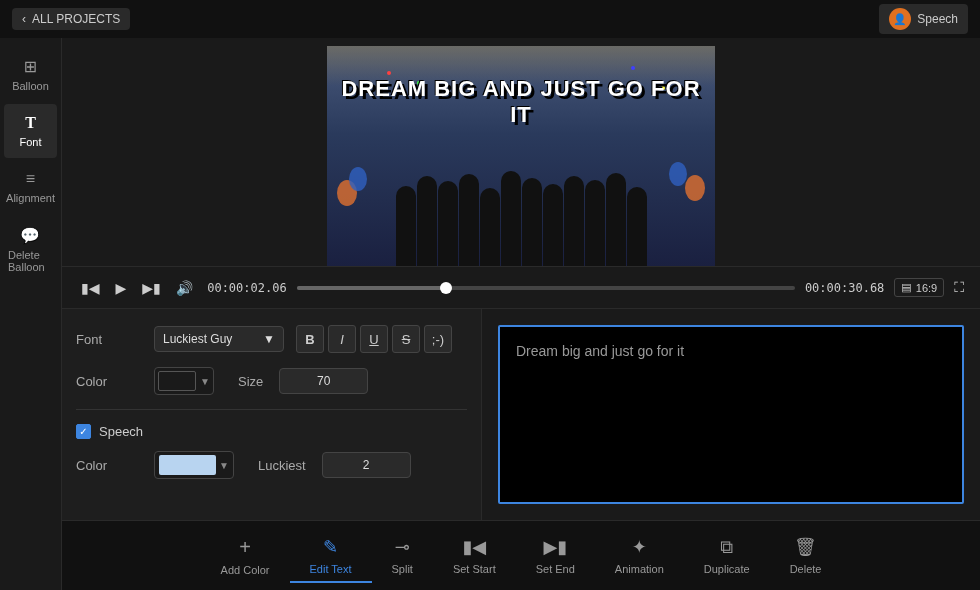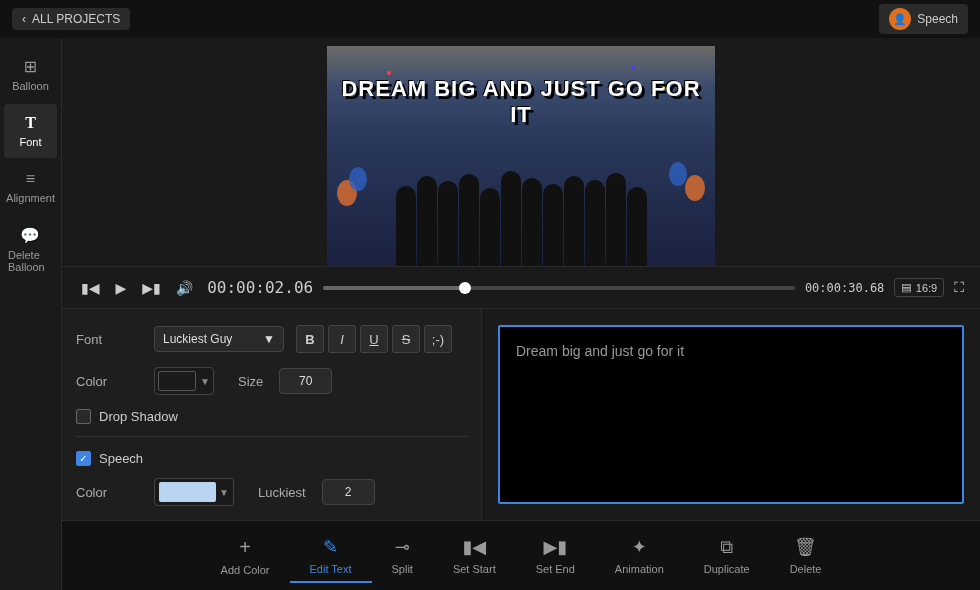--- a/index.html
+++ b/index.html
@@ -144,21 +144,21 @@
     .ctrl-btn {
       background: none;
       border: none;
       color: #ccc;
       cursor: pointer;
       font-size: 14px;
       padding: 3px;
     }
     .time-display {
       color: #ccc;
-      font-size: 16px;
+      font-size: 12px;
       font-family: monospace;
     }
     .progress-bar {
       flex: 1;
       height: 4px;
       background: #444;
       border-radius: 2px;
       position: relative;
     }
     .progress-fill {
@@ -241,21 +241,21 @@
       justify-content: space-between;
       min-width: 130px;
     }
     .prop-input {
       background: #2a2a2a;
       border: 1px solid #444;
       color: #ddd;
       padding: 5px 8px;
       border-radius: 4px;
       font-size: 12px;
-      width: 53px;
+      width: 89px;
       text-align: center;
     }
 
     .formatting-buttons {
       display: flex;
       gap: 4px;
       margin-left: 4px;
     }
     .fmt-btn {
       background: #2a2a2a;
@@ -512,24 +512,20 @@
               <div class="color-swatch">
                 <div class="color-swatch-inner" style="background:#1a1a1a;border:1px solid #555;"></div>
                 <span class="color-chevron">▼</span>
               </div>
               <div class="size-row" style="margin-left:16px;">
                 <span class="size-label">Size</span>
                 <input class="prop-input" type="text" value="70" style="">
               </div>
             </div>
 
-            <div class="checkbox-row">
-              <div class="checkbox-custom"></div>
-              <span class="checkbox-label">Drop Shadow</span>
-            </div>
 
             <div class="separator"></div>
 
             <div class="checkbox-row">
               <div class="checkbox-custom checked">
                 <span style="color:white;font-size:10px;">✓</span>
               </div>
               <span class="checkbox-label">Speech</span>
             </div>
 

